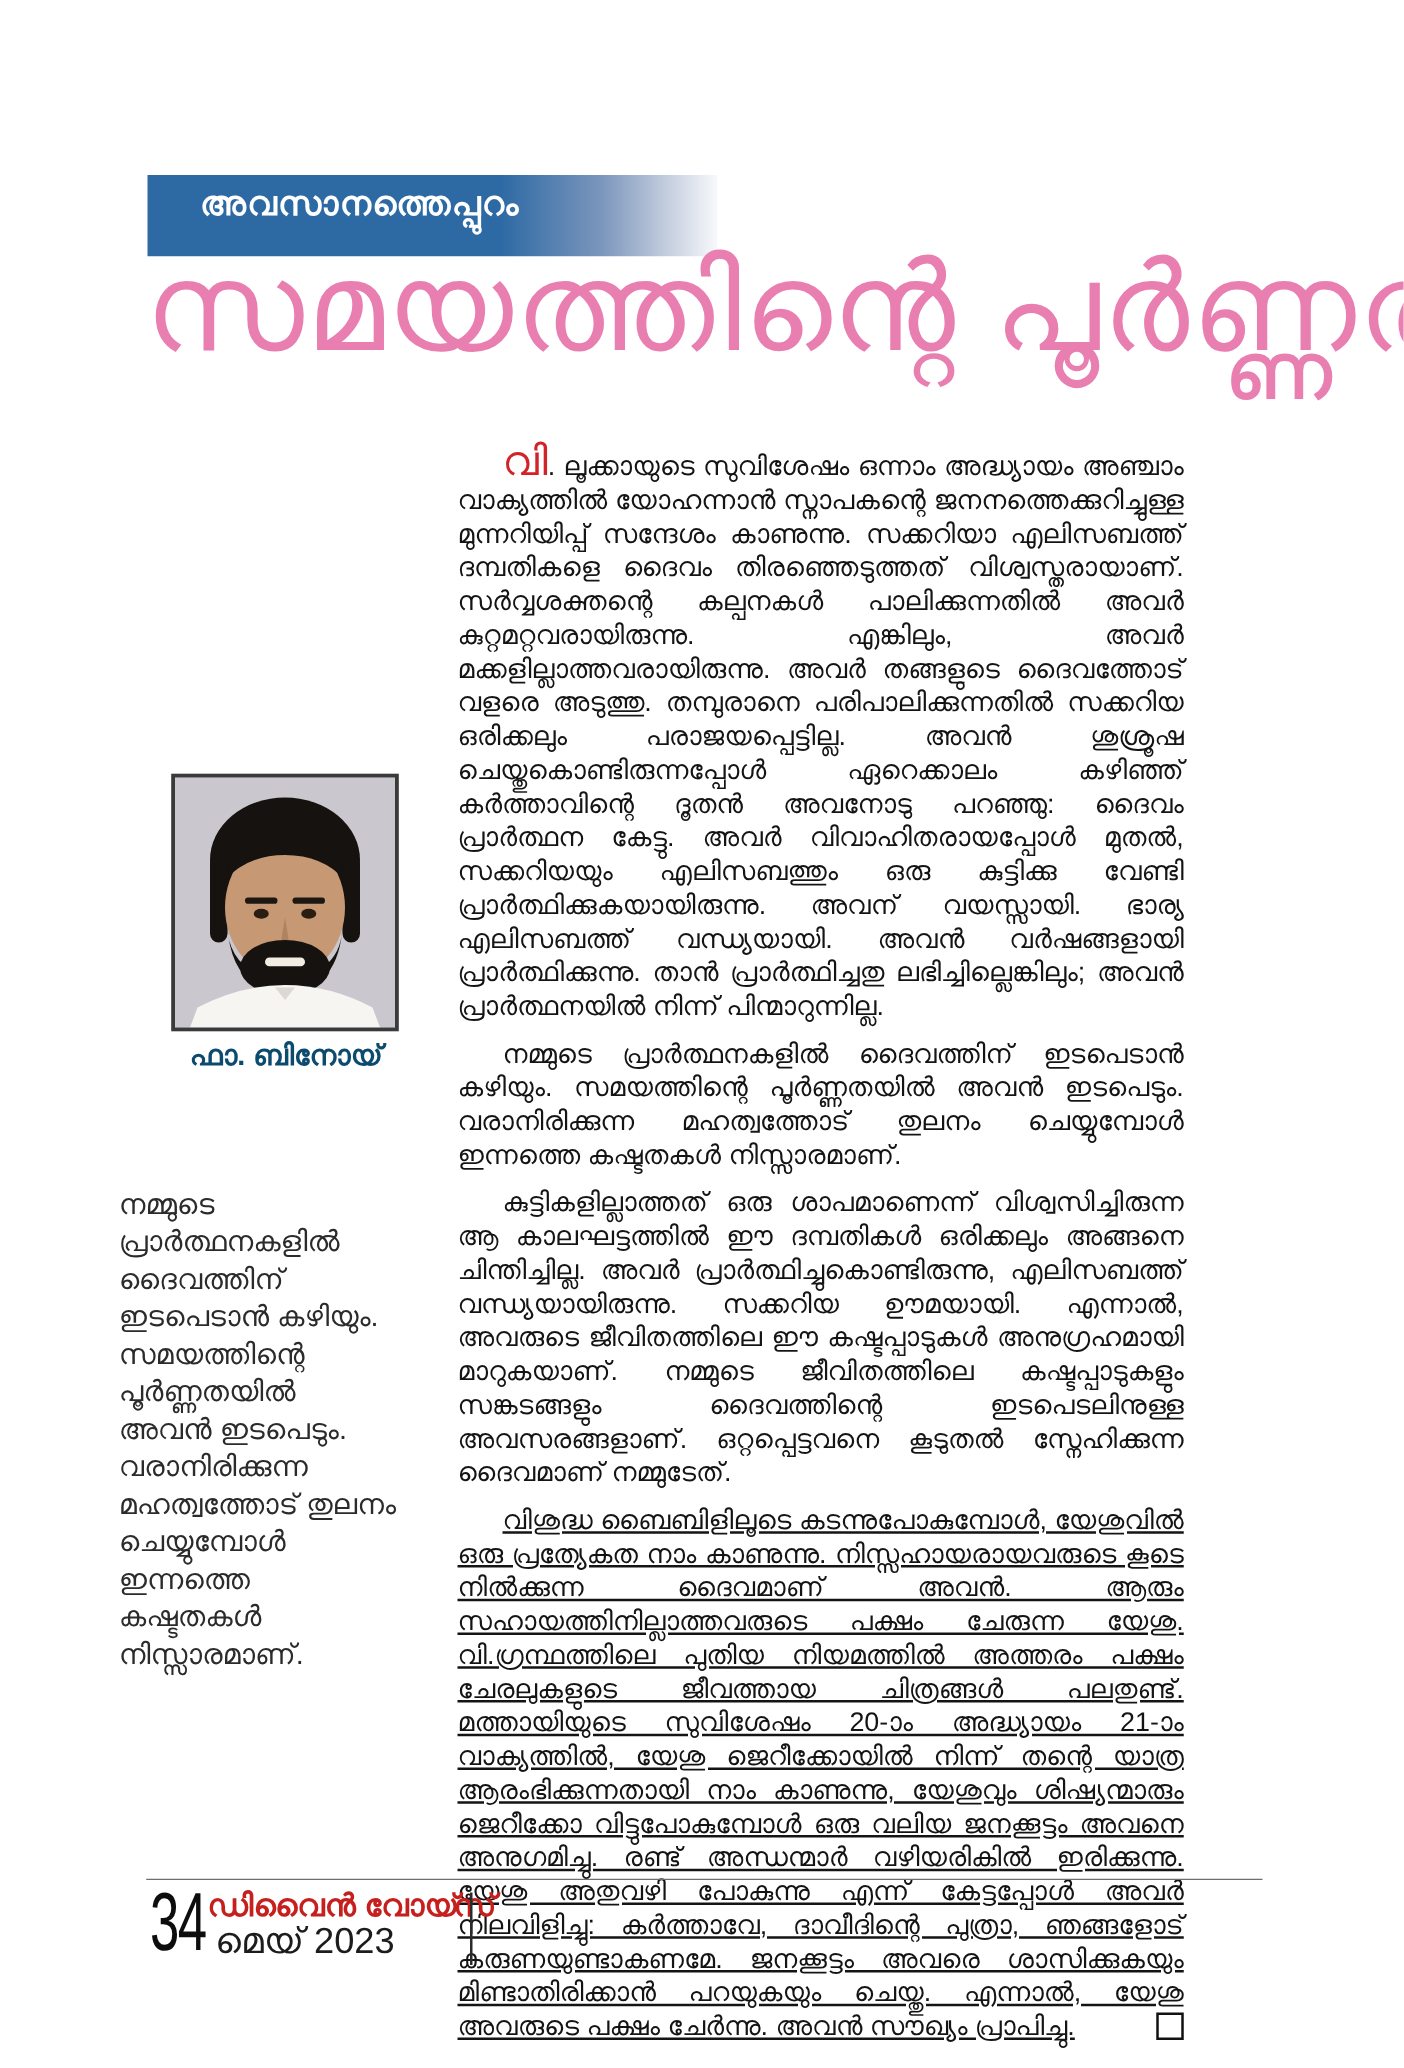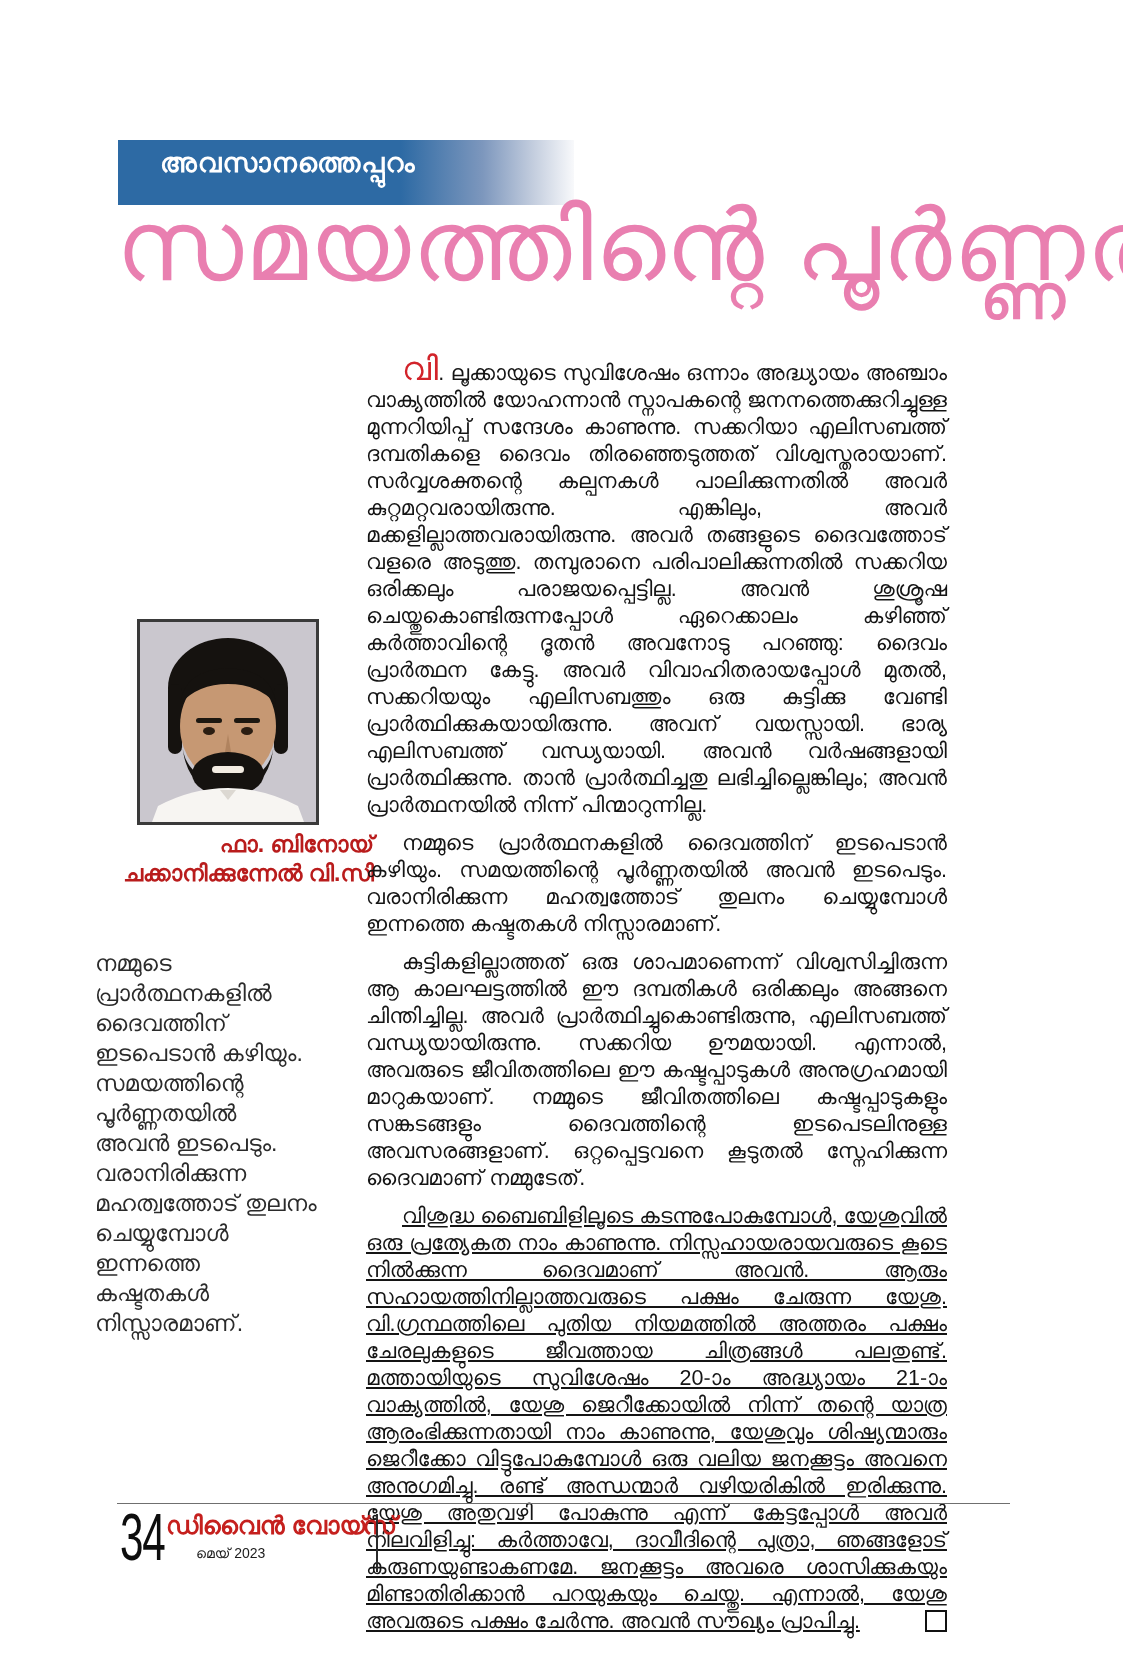--- a/index.html
+++ b/index.html
@@ -27,21 +27,21 @@
     color:#e97fb0;white-space:nowrap;letter-spacing:2px;
   }
   
   .photo{
     position:absolute;left:137px;top:619px;width:176px;height:200px;
     border:3px solid #3a3a3a;background:#cac7ce;overflow:hidden;
   }
   
   .author{
     position:absolute;left:84px;top:830px;width:290px;
-    text-align:right;color:#b91c1c;
+    text-align:center;color:#0c4a6e;
     font-size:23px;font-weight:bold;line-height:29px;
   }
   
   .pullquote{
     position:absolute;left:95px;top:948px;width:222px;
     font-size:23px;line-height:30px;color:#2b2b2b;font-weight:400;
   }
   
   .body{
     position:absolute;left:366px;top:352px;width:581px;
@@ -66,22 +66,22 @@
   .pagenum{
     position:absolute;left:120px;top:1506px;
     font-size:66px;line-height:62px;font-weight:500;color:#0d0d0d;
     transform:scaleX(0.64);transform-origin:left top;letter-spacing:-2px;
   }
   .magname{
     position:absolute;left:166px;top:1512px;
     font-size:25px;font-weight:bold;color:#c5201e;line-height:26px;
   }
   .issue{
-    position:absolute;left:196px;top:1541px;
-    font-size:14px;color:#1c1c1c;line-height:24px;
+    position:absolute;left:172px;top:1541px;
+    font-size:29px;color:#1c1c1c;line-height:24px;
   }
   .footer-vline{
     position:absolute;left:376px;top:1514px;width:2px;height:58px;background:#2a2a2a;
   }
 </style>
 </head>
 <body>
 
 <div class="page">
 
@@ -116,21 +116,20 @@
 
       <rect x="72" y="144" width="32" height="7" rx="3.5" fill="#f3ece2"></rect>
 
       <path d="M12,200 L18,184 Q52,166 88,166 Q124,166 158,184 L164,200 Z" fill="#f7f5f2"></path>
       <path d="M80,168 L88,178 L96,168 Z" fill="#dcd8d2"></path>
     </svg>
   </div>
 
   <div class="author">
     <div>ഫാ. ബിനോയ്</div>
-    <div>ചക്കാനിക്കുന്നേൽ വി.സി</div>
   </div>
 
   <div class="pullquote">നമ്മുടെ പ്രാർത്ഥനകളിൽ ദൈവത്തിന് ഇടപെടാൻ കഴിയും. സമയത്തിന്റെ പൂർണ്ണതയിൽ അവൻ ഇടപെടും. വരാനിരിക്കുന്ന മഹത്വത്തോട് തുലനം ചെയ്യുമ്പോൾ ഇന്നത്തെ കഷ്ടതകൾ നിസ്സാരമാണ്.</div>
 
   <div class="body">
     <p><span class="lead">വി</span><span>. ലൂക്കായുടെ സുവിശേഷം ഒന്നാം അദ്ധ്യായം അഞ്ചാം വാക്യത്തിൽ യോഹന്നാൻ സ്നാപകന്റെ ജനനത്തെക്കുറിച്ചുള്ള മുന്നറിയിപ്പ് സന്ദേശം കാണുന്നു. സക്കറിയാ എലിസബത്ത് ദമ്പതികളെ ദൈവം തിരഞ്ഞെടുത്തത് വിശ്വസ്തരായാണ്. സർവ്വശക്തന്റെ കല്പനകൾ പാലിക്കുന്നതിൽ അവർ കുറ്റമറ്റവരായിരുന്നു. എങ്കിലും, അവർ മക്കളില്ലാത്തവരായിരുന്നു. അവർ തങ്ങളുടെ ദൈവത്തോട് വളരെ അടുത്തു. തമ്പുരാനെ പരിപാലിക്കുന്നതിൽ സക്കറിയ ഒരിക്കലും പരാജയപ്പെട്ടില്ല. അവൻ ശുശ്രൂഷ ചെയ്തുകൊണ്ടിരുന്നപ്പോൾ ഏറെക്കാലം കഴിഞ്ഞ് കർത്താവിന്റെ ദൂതൻ അവനോടു പറഞ്ഞു: ദൈവം പ്രാർത്ഥന കേട്ടു. അവർ വിവാഹിതരായപ്പോൾ മുതൽ, സക്കറിയയും എലിസബത്തും ഒരു കുട്ടിക്കു വേണ്ടി പ്രാർത്ഥിക്കുകയായിരുന്നു. അവന് വയസ്സായി. ഭാര്യ എലിസബത്ത് വന്ധ്യയായി. അവൻ വർഷങ്ങളായി പ്രാർത്ഥിക്കുന്നു. താൻ പ്രാർത്ഥിച്ചതു ലഭിച്ചില്ലെങ്കിലും; അവൻ പ്രാർത്ഥനയിൽ നിന്ന് പിന്മാറുന്നില്ല.</span></p>
     <p class="indent">നമ്മുടെ പ്രാർത്ഥനകളിൽ ദൈവത്തിന് ഇടപെടാൻ കഴിയും. സമയത്തിന്റെ പൂർണ്ണതയിൽ അവൻ ഇടപെടും. വരാനിരിക്കുന്ന മഹത്വത്തോട് തുലനം ചെയ്യുമ്പോൾ ഇന്നത്തെ കഷ്ടതകൾ നിസ്സാരമാണ്.</p>
     <p class="indent">കുട്ടികളില്ലാത്തത് ഒരു ശാപമാണെന്ന് വിശ്വസിച്ചിരുന്ന ആ കാലഘട്ടത്തിൽ ഈ ദമ്പതികൾ ഒരിക്കലും അങ്ങനെ ചിന്തിച്ചില്ല. അവർ പ്രാർത്ഥിച്ചുകൊണ്ടിരുന്നു, എലിസബത്ത് വന്ധ്യയായിരുന്നു. സക്കറിയ ഊമയായി. എന്നാൽ, അവരുടെ ജീവിതത്തിലെ ഈ കഷ്ടപ്പാടുകൾ അനുഗ്രഹമായി മാറുകയാണ്. നമ്മുടെ ജീവിതത്തിലെ കഷ്ടപ്പാടുകളും സങ്കടങ്ങളും ദൈവത്തിന്റെ ഇടപെടലിനുള്ള അവസരങ്ങളാണ്. ഒറ്റപ്പെട്ടവനെ കൂടുതൽ സ്നേഹിക്കുന്ന ദൈവമാണ് നമ്മുടേത്.</p>
     <p class="indent last"><span>വിശുദ്ധ ബൈബിളിലൂടെ കടന്നുപോകുമ്പോൾ, യേശുവിൽ ഒരു പ്രത്യേകത നാം കാണുന്നു. നിസ്സഹായരായവരുടെ കൂടെ നിൽക്കുന്ന ദൈവമാണ് അവൻ. ആരും സഹായത്തിനില്ലാത്തവരുടെ പക്ഷം ചേരുന്ന യേശു. വി.ഗ്രന്ഥത്തിലെ പുതിയ നിയമത്തിൽ അത്തരം പക്ഷം ചേരലുകളുടെ ജീവത്തായ ചിത്രങ്ങൾ പലതുണ്ട്. മത്തായിയുടെ സുവിശേഷം 20-ാം അദ്ധ്യായം 21-ാം വാക്യത്തിൽ, യേശു ജെറീക്കോയിൽ നിന്ന് തന്റെ യാത്ര ആരംഭിക്കുന്നതായി നാം കാണുന്നു, യേശുവും ശിഷ്യന്മാരും ജെറീക്കോ വിട്ടുപോകുമ്പോൾ ഒരു വലിയ ജനക്കൂട്ടം അവനെ അനുഗമിച്ചു. രണ്ട് അന്ധന്മാർ വഴിയരികിൽ ഇരിക്കുന്നു. യേശു അതുവഴി പോകുന്നു എന്ന് കേട്ടപ്പോൾ അവർ നിലവിളിച്ചു: കർത്താവേ, ദാവീദിന്റെ പുത്രാ, ഞങ്ങളോട് കരുണയുണ്ടാകണമേ. ജനക്കൂട്ടം അവരെ ശാസിക്കുകയും മിണ്ടാതിരിക്കാൻ പറയുകയും ചെയ്തു. എന്നാൽ, യേശു അവരുടെ പക്ഷം ചേർന്നു. അവൻ സൗഖ്യം പ്രാപിച്ചു.</span></p>
     <span class="endmark"></span>

